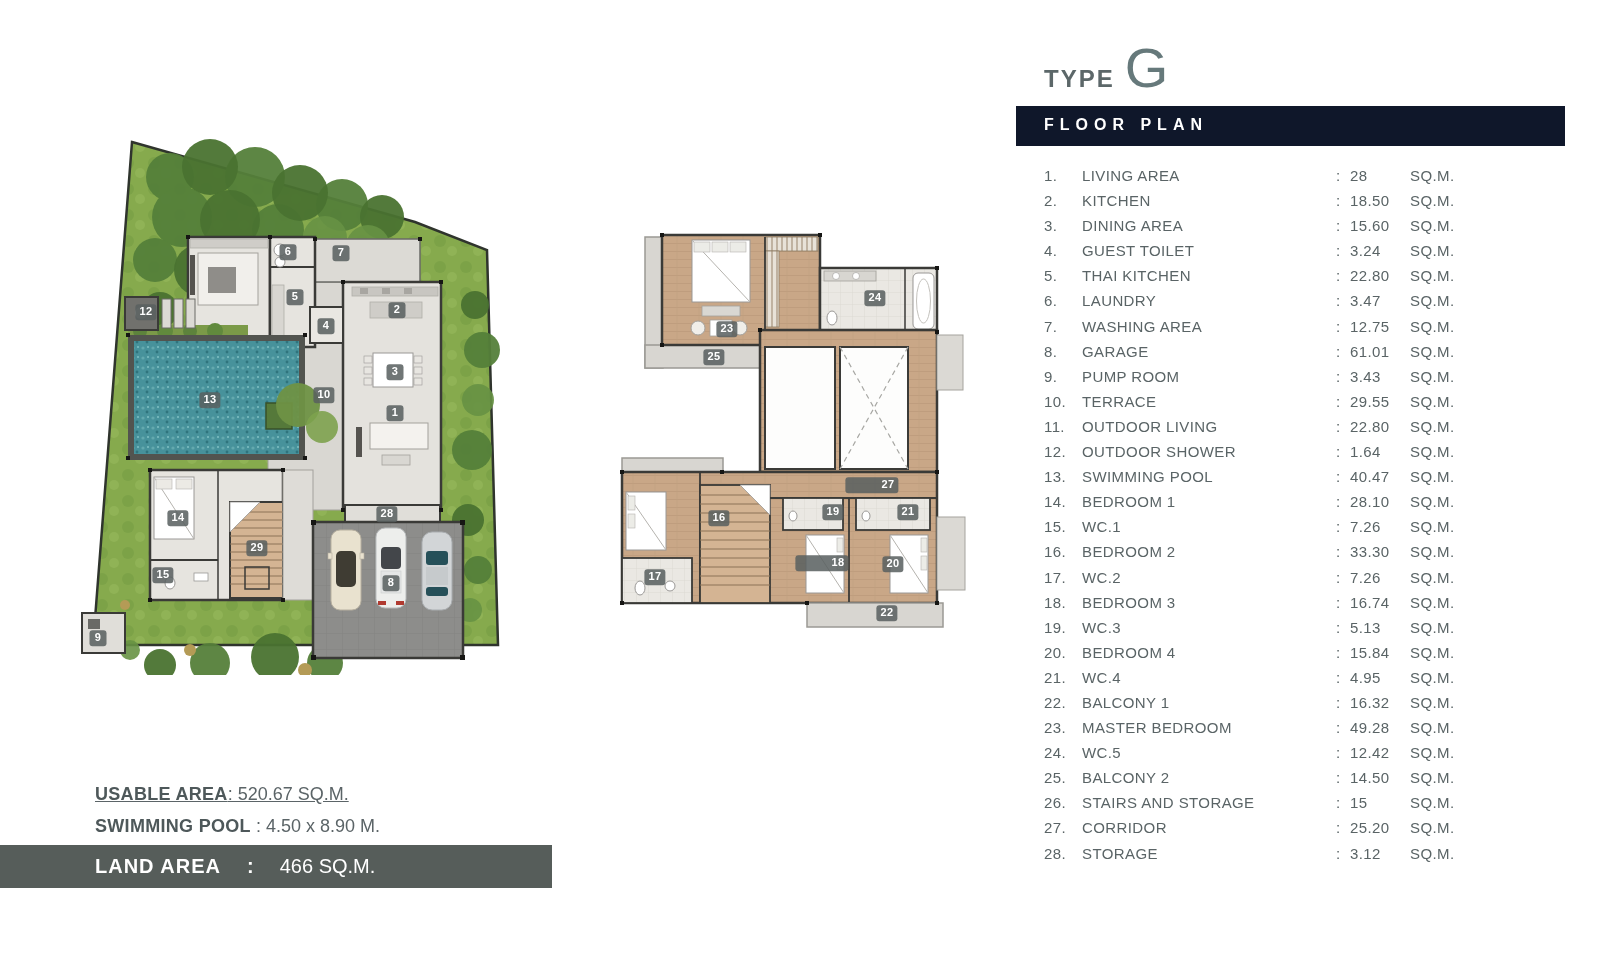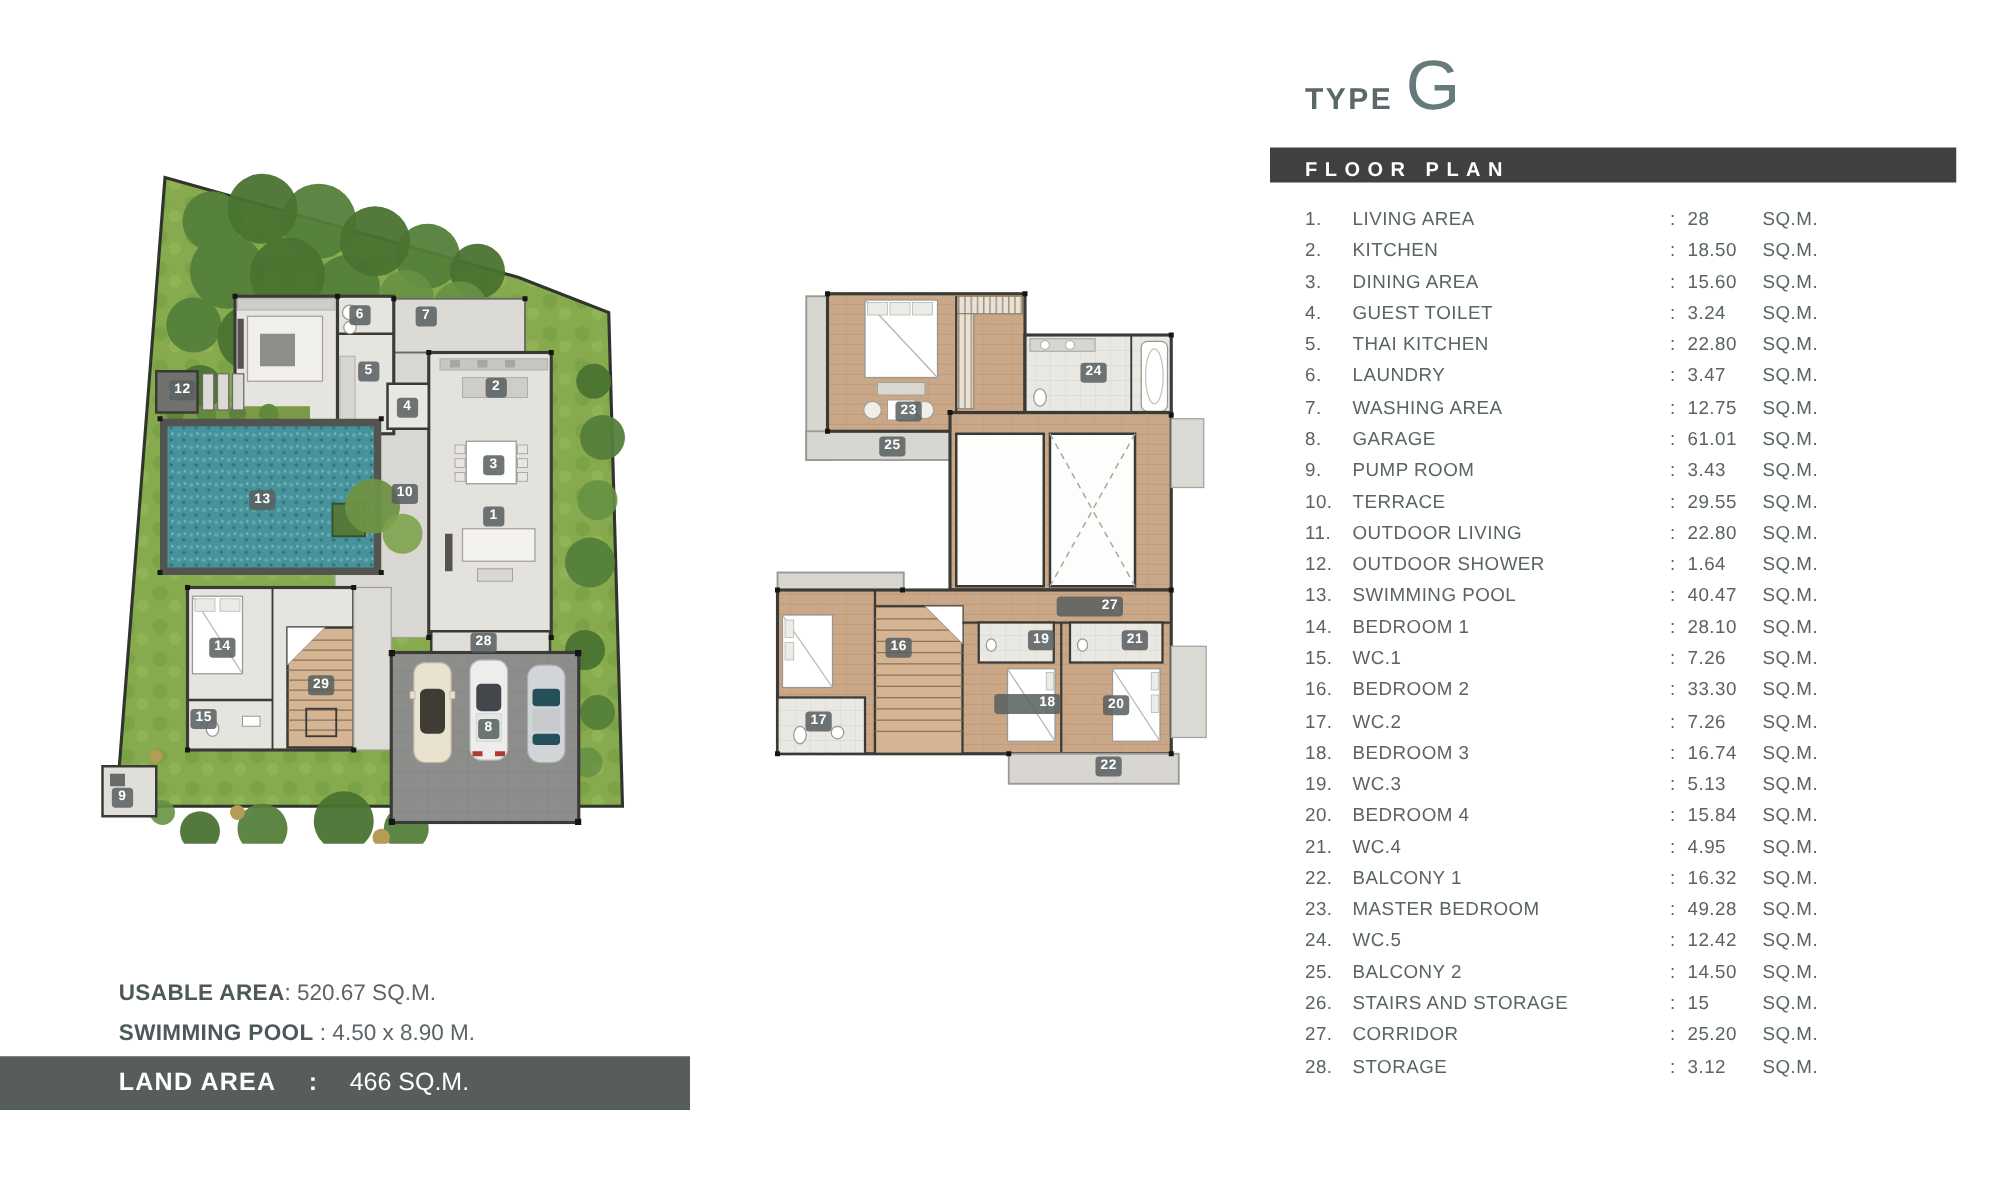--- a/index.html
+++ b/index.html
@@ -6,21 +6,21 @@
   body{
     width:1600px;height:962px;position:relative;background:#ffffff;
     font-family:"Liberation Sans","DejaVu Sans",sans-serif;overflow:hidden;
     color:#5b6467;
   }
   .abs{position:absolute;}
   
   .type-line{left:1044px;top:40px;display:flex;align-items:baseline;gap:10px;}
   .type-word{font-size:24px;font-weight:bold;letter-spacing:2px;color:#5c6769;}
   .type-letter{font-size:56px;font-weight:400;color:#66797b;line-height:1;}
-  .fp-bar{left:1016px;top:118px;width:549px;height:28px;background:#404040;}
+  .fp-bar{left:1016px;top:106px;width:549px;height:40px;background:#0f172a;}
   .fp-bar span{display:block;line-height:38px;padding-left:28px;color:#ffffff;
     font-size:16px;font-weight:bold;letter-spacing:6px;}
   .room-list{left:1044px;top:164px;width:440px;}
   .room-row{position:relative;height:25.1px;font-size:15px;color:#5a6466;
     letter-spacing:.4px;font-weight:500;}
   .room-row span{position:absolute;top:3px;white-space:nowrap;}
   .room-no{left:0;}
   .room-name{left:38px;}
   .room-colon{left:292px;}
   .room-value{left:306px;}
@@ -588,21 +588,21 @@
     </div>
     <div class="room-row">
       <span class="room-no">28.</span>
       <span class="room-name">STORAGE</span>
       <span class="room-colon">:</span>
       <span class="room-value">3.12</span>
       <span class="room-unit">SQ.M.</span>
     </div>
   </div>
 
-<div class="abs sum-line" style="top:784px;">
+<div class="abs sum-line" style="top:784px;text-decoration:underline;">
   <b>USABLE AREA</b><span>: 520.67 SQ.M.</span>
 </div>
 <div class="abs sum-line" style="top:816px;">
   <b>SWIMMING POOL</b><span> : 4.50 x  8.90 M.</span>
 </div>
 <div class="abs land-bar">
   <div class="inner">
     <span class="lab">LAND AREA</span><span class="sep">:</span><span class="val">466 SQ.M.</span>
   </div>
 </div>

